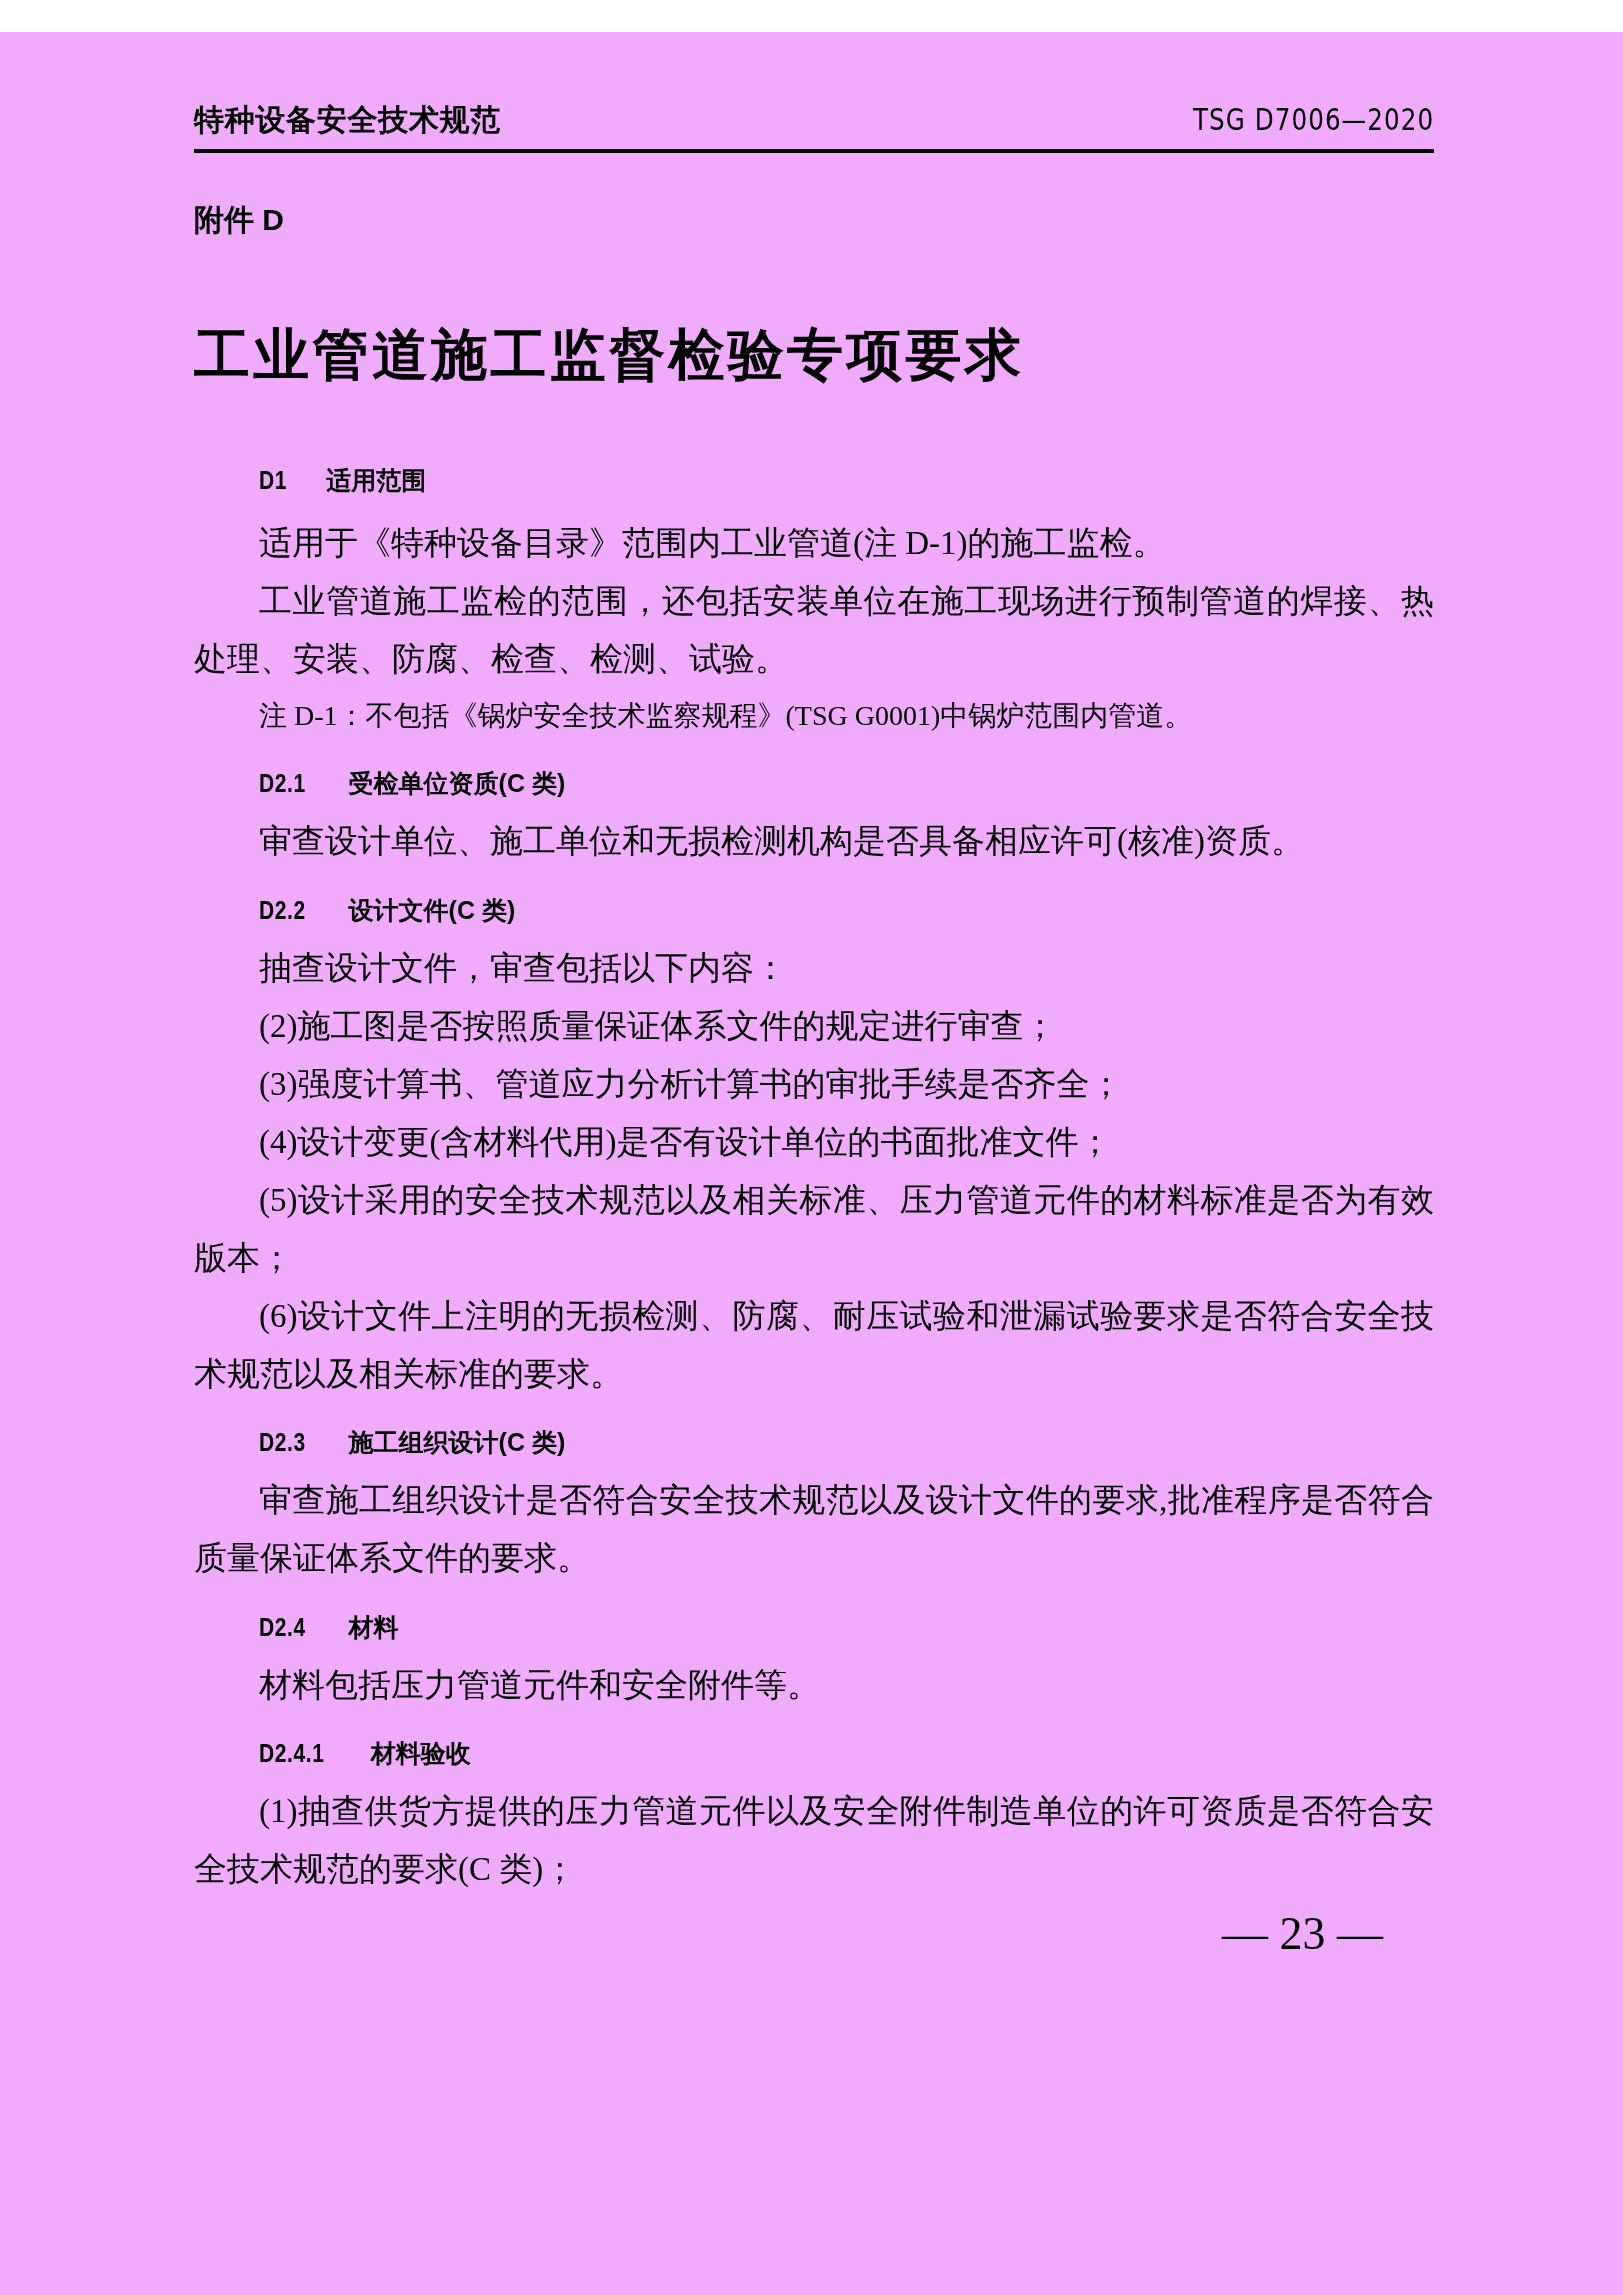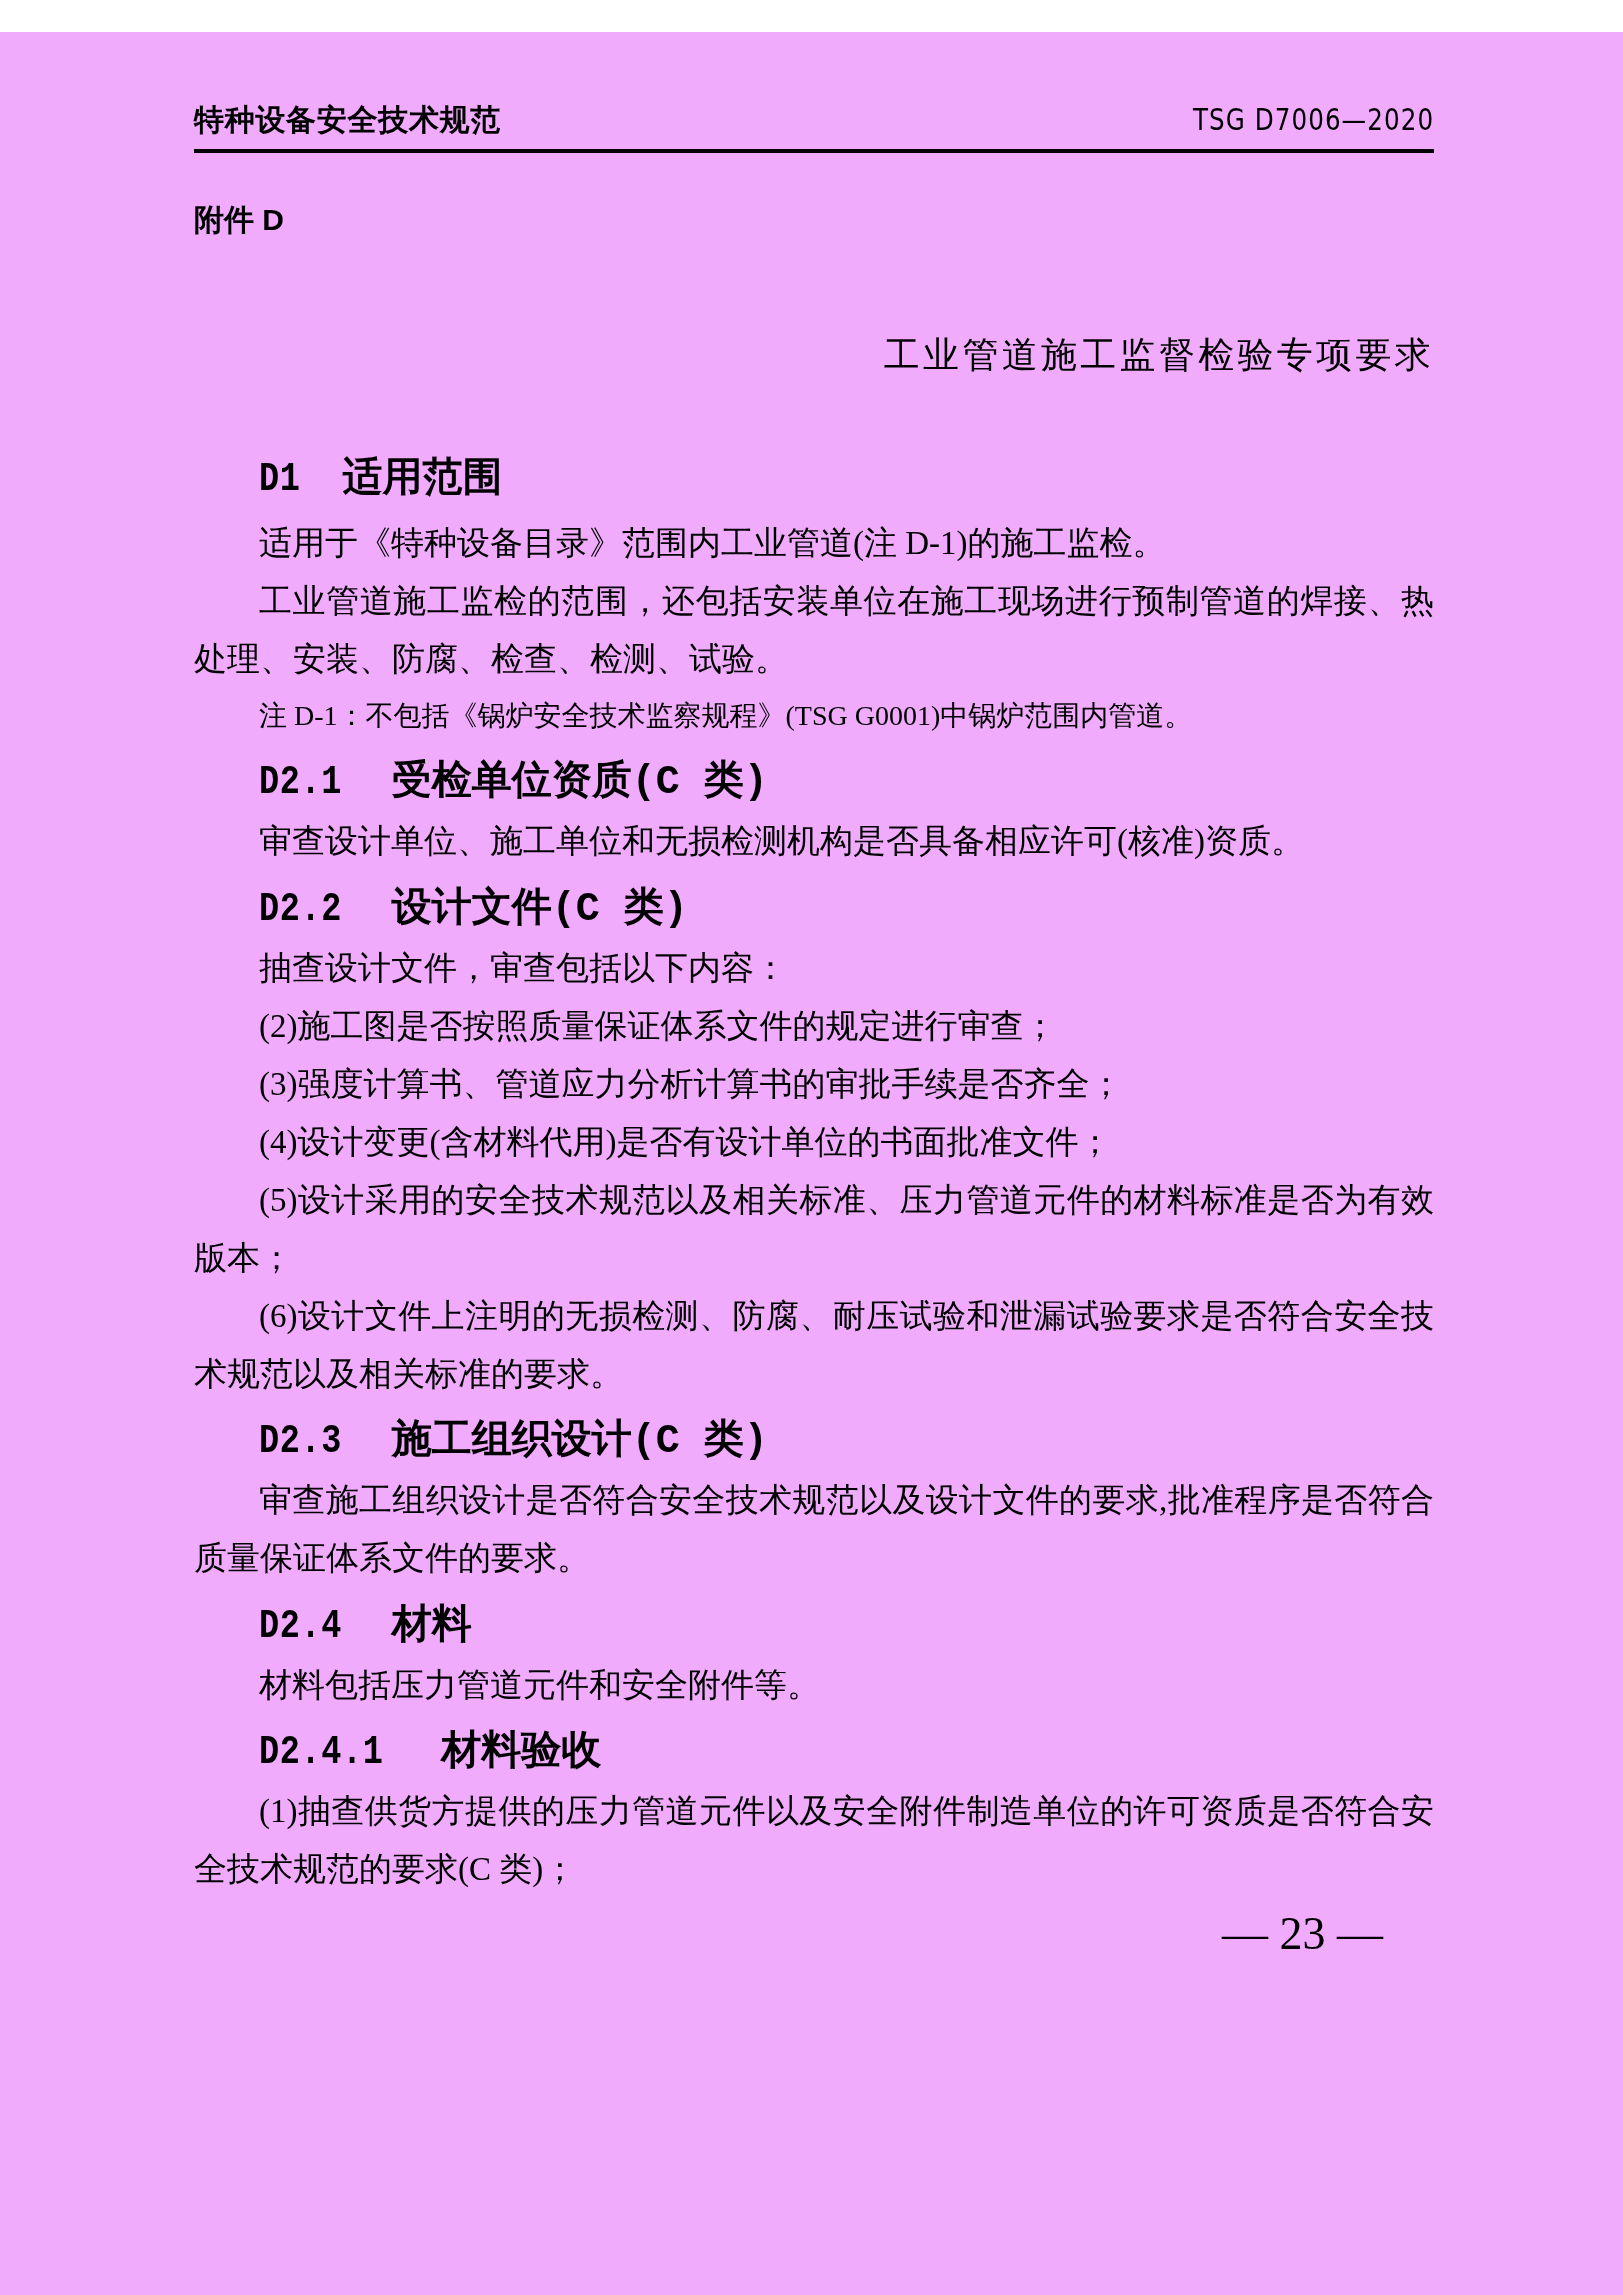--- a/index.html
+++ b/index.html
@@ -47,32 +47,32 @@
   .attachment {
     margin-top: 52px;
     font-family: "Liberation Sans", "DejaVu Sans", sans-serif;
     font-weight: bold;
     font-size: 30px;
     line-height: 1;
   }
   
   .doc-title {
     margin: 96px 0 0 0;
-    text-align: right;
+    text-align: left;
     font-family: "Liberation Sans", "DejaVu Sans", sans-serif;
-    font-weight: normal;
-    font-size: 36px;
+    font-weight: bold;
+    font-size: 56px;
     line-height: 47px;
     letter-spacing: 3.3px;
   }
   
   .heading {
-    font-family: Liberation Mono, monospace;
+    font-family: Liberation Sans, sans-serif;
     font-weight: bold;
-    font-size: 40px;
+    font-size: 25px;
     line-height: 58px;
     margin: 0;
     padding-left: 65px;
   }
   .heading .h-num {
     display: inline-block;
     transform: scaleX(0.84);
     transform-origin: 0 60%;
     margin-right: 34px;
     letter-spacing: 0.7px;

